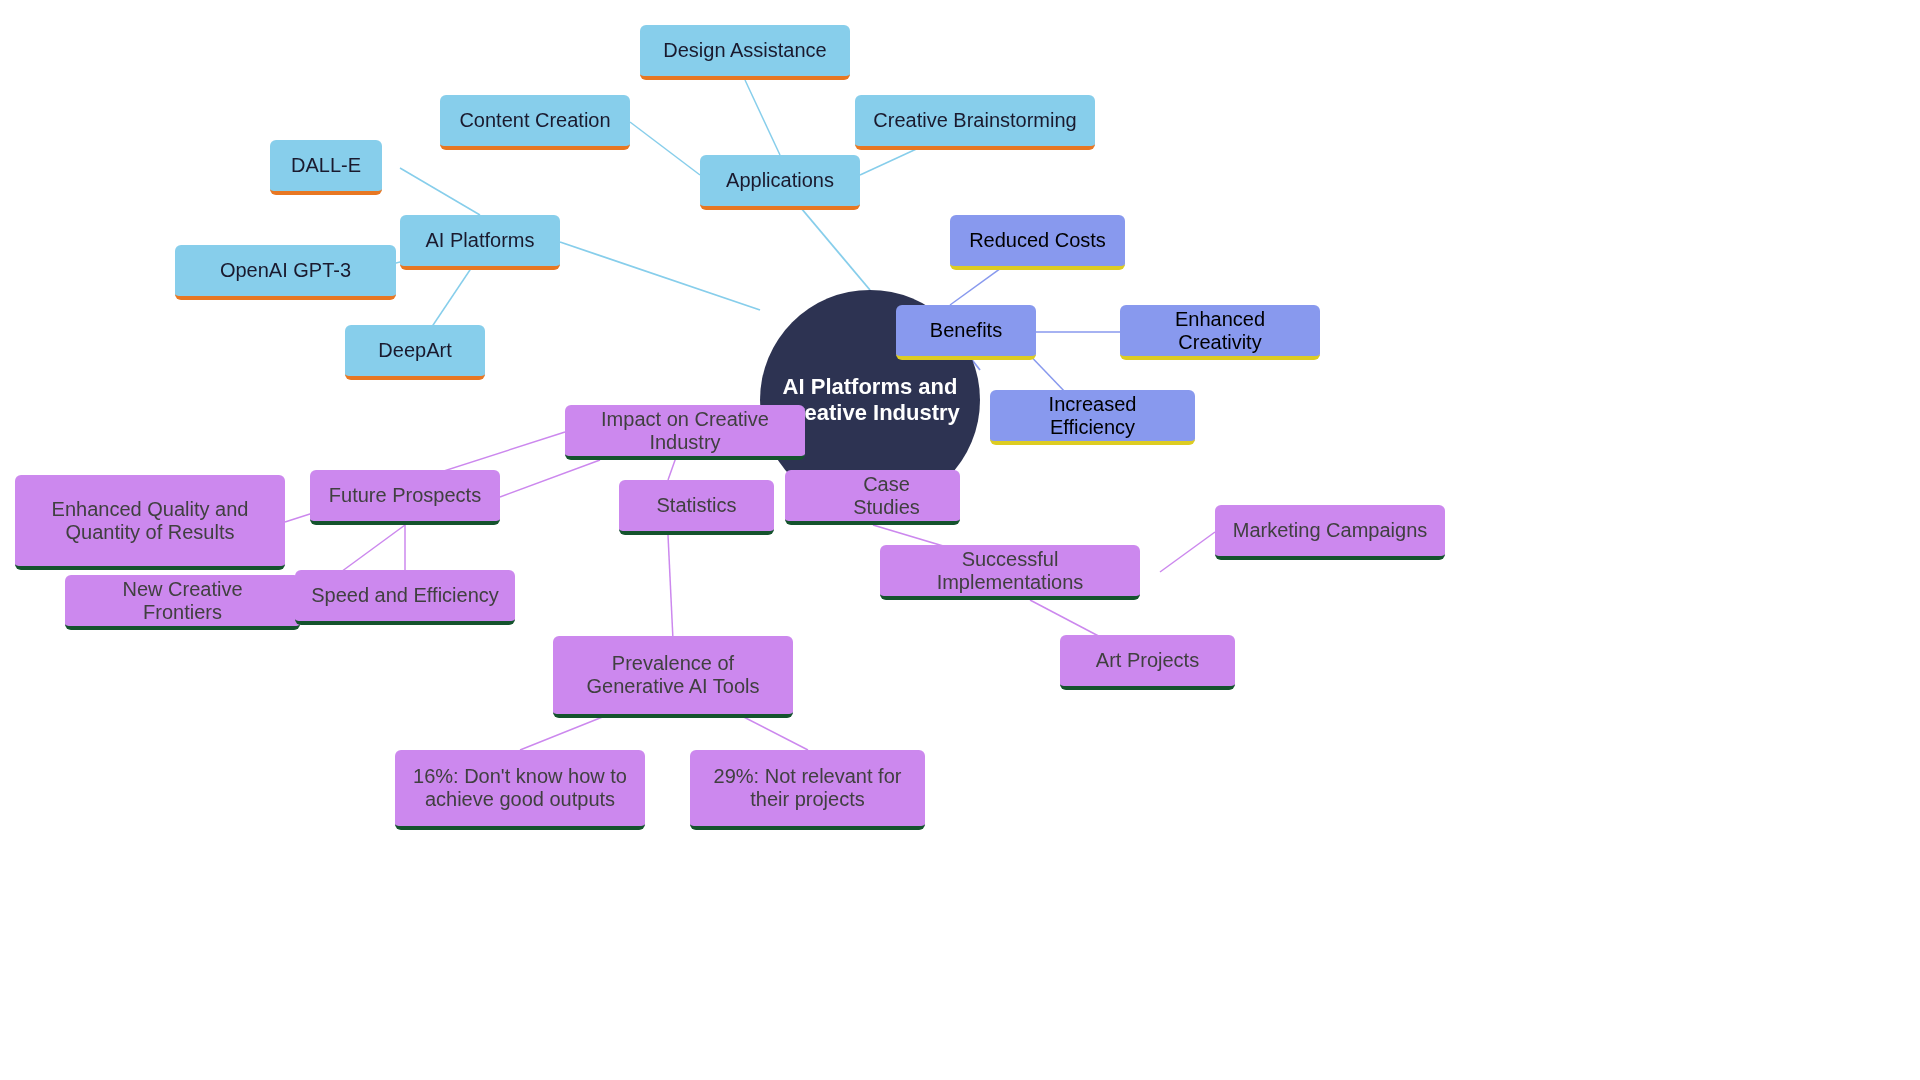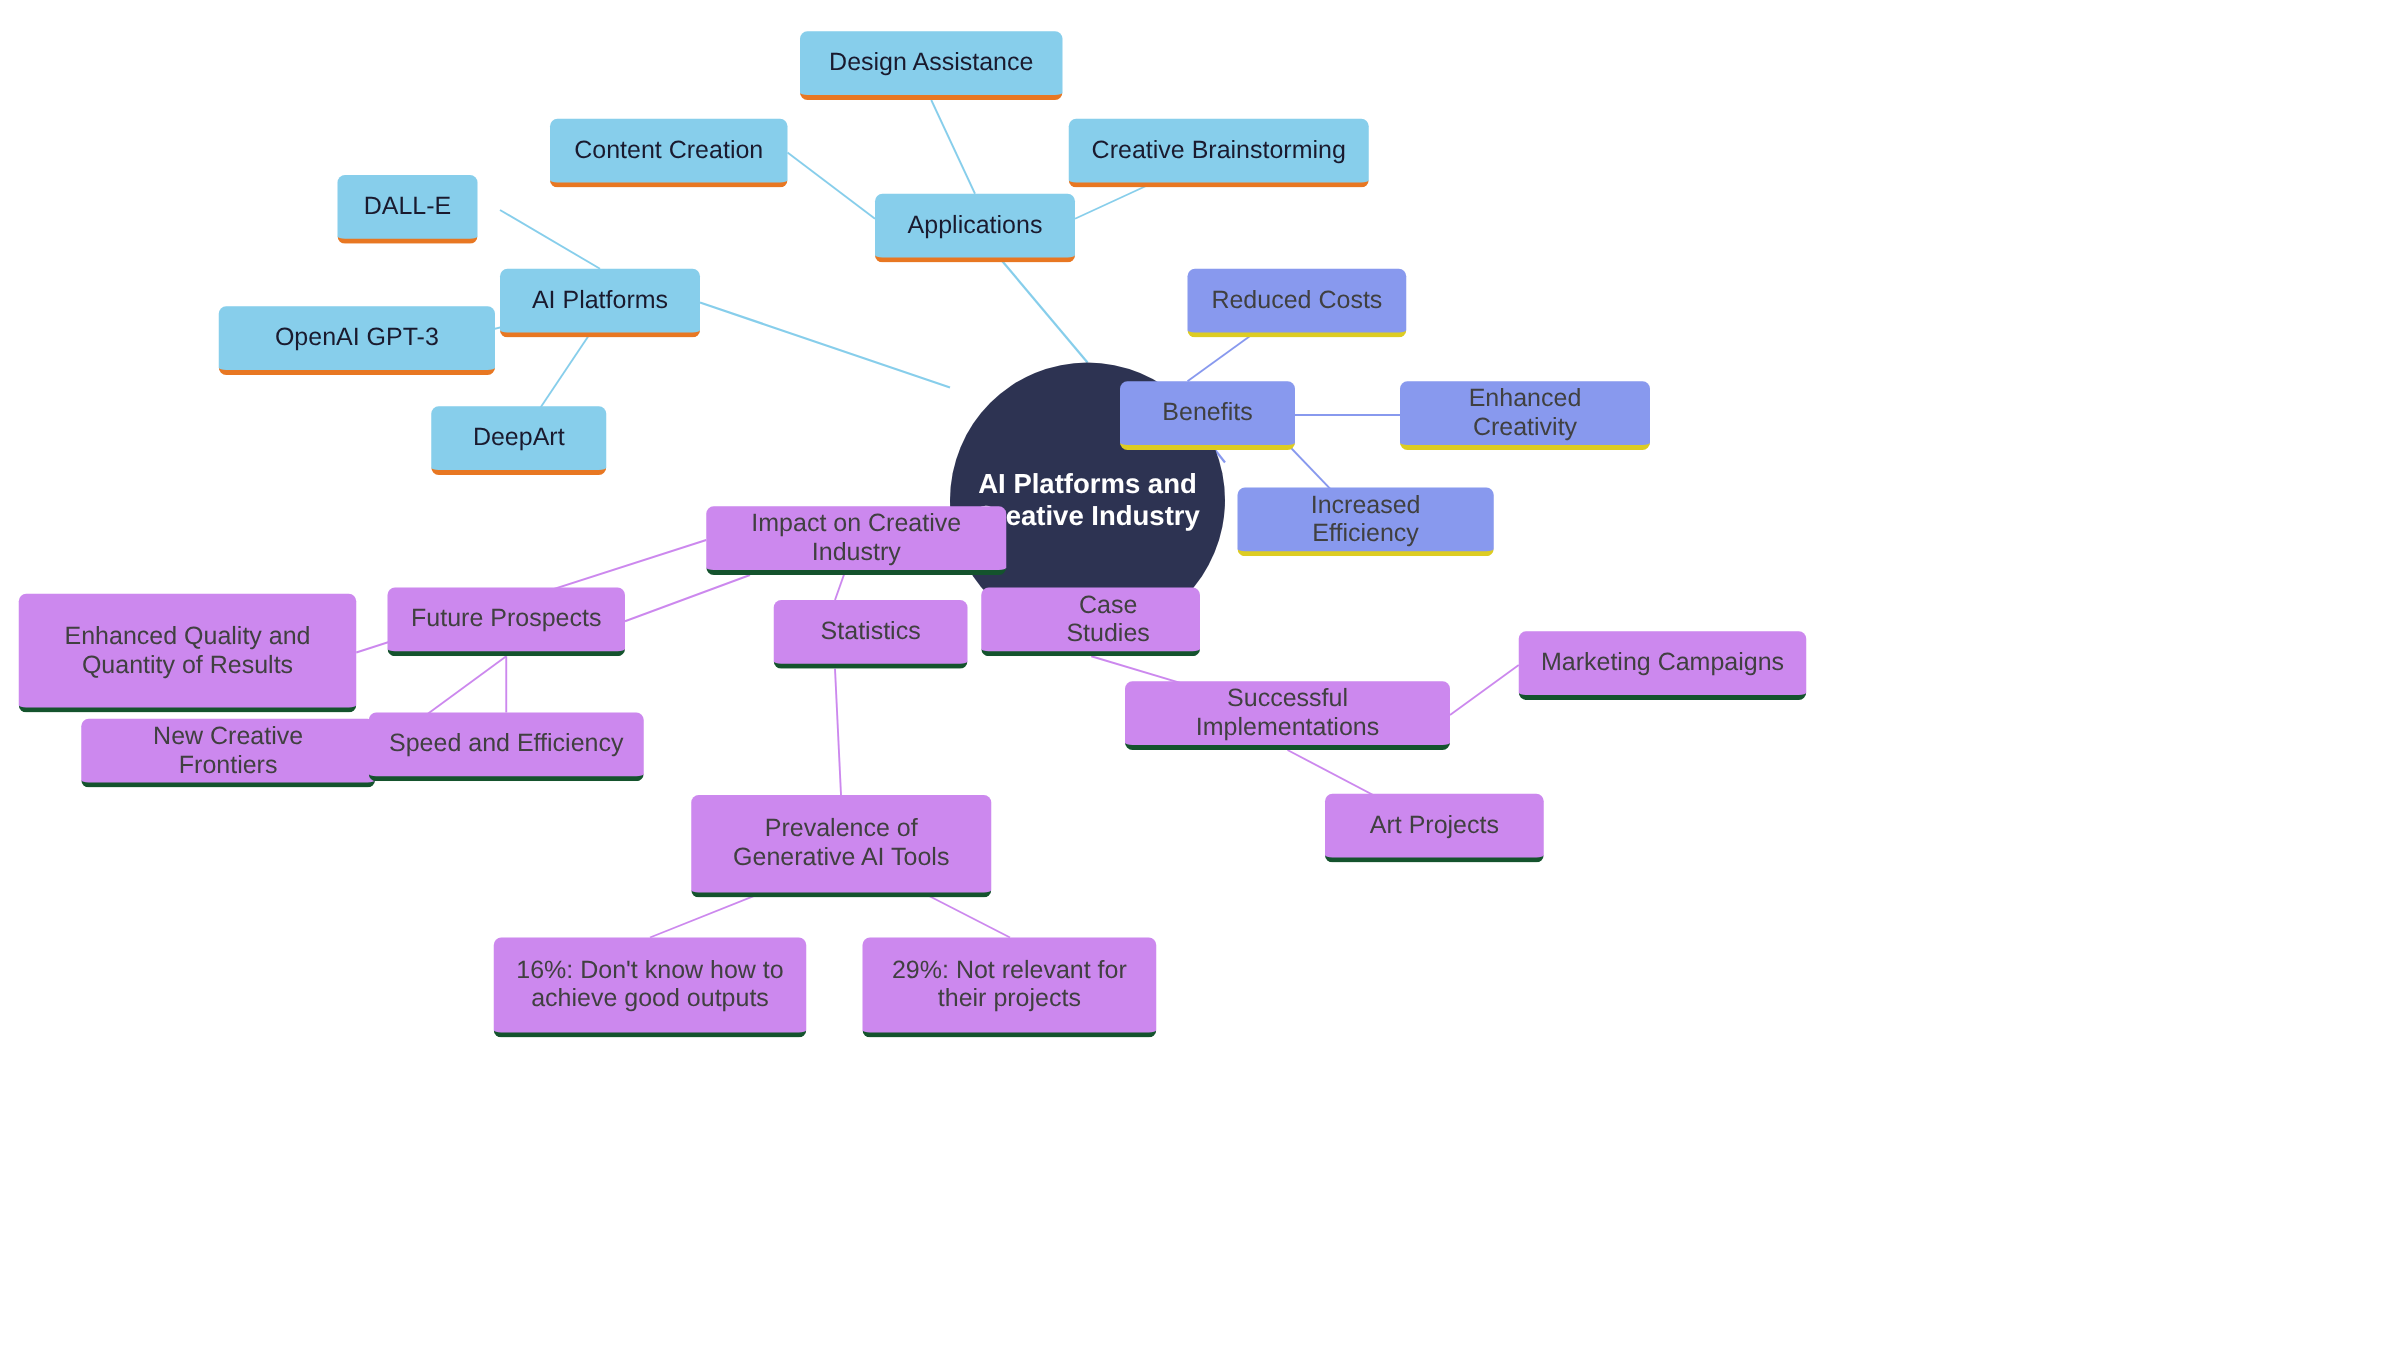--- a/index.html
+++ b/index.html
@@ -45,21 +45,21 @@
       color: #1a1a2e;
       border-bottom: 4px solid #e87722;
     }
     .node-purple {
       background: #cc88ee;
       color: #404040;
       border-bottom: 4px solid #14532d;
     }
     .node-indigo {
       background: #8899ee;
-      color: #404040;
+      color: #000000;
       border-bottom: 4px solid #ddcc22;
     }
   </style>
 </head>
 <body>
 
 <svg id="mindmap-lines">
 
   <line x1="870" y1="290" x2="780" y2="183" stroke="#87ceeb" stroke-width="1.8"></line>
 
@@ -132,15 +132,15 @@
 <div class="node node-purple" style="left:565px; top:405px; width:240px; height:55px;">Impact on Creative Industry</div>
 <div class="node node-purple" style="left:15px; top:475px; width:270px; height:95px;">Enhanced Quality and Quantity of Results</div>
 <div class="node node-purple" style="left:310px; top:470px; width:190px; height:55px;">Future Prospects</div>
 <div class="node node-purple" style="left:65px; top:575px; width:235px; height:55px;">New Creative Frontiers</div>
 <div class="node node-purple" style="left:295px; top:570px; width:220px; height:55px;">Speed and Efficiency</div>
 <div class="node node-purple" style="left:590px; top:480px; width:155px; height:55px;margin-left:29px;">Statistics</div>
 <div class="node node-purple" style="left:553px; top:636px; width:240px; height:82px;text-align:center;">Prevalence of Generative AI Tools</div>
 <div class="node node-purple" style="left:395px; top:750px; width:250px; height:80px;">16%: Don't know how to achieve good outputs</div>
 <div class="node node-purple" style="left:690px; top:750px; width:235px; height:80px;">29%: Not relevant for their projects</div>
 <div class="node node-purple" style="left:785px; top:470px; width:175px; height:55px;padding-left:44px;">Case Studies</div>
-<div class="node node-purple" style="left:900px; top:545px; width:260px; height:55px;">Successful Implementations</div>
+<div class="node node-purple" style="left:880px; top:545px; width:260px; height:55px;">Successful Implementations</div>
 <div class="node node-purple" style="left:1215px; top:505px; width:230px; height:55px;">Marketing Campaigns</div>
 <div class="node node-purple" style="left:1060px; top:635px; width:175px; height:55px;">Art Projects</div>
 
 </body></html>

